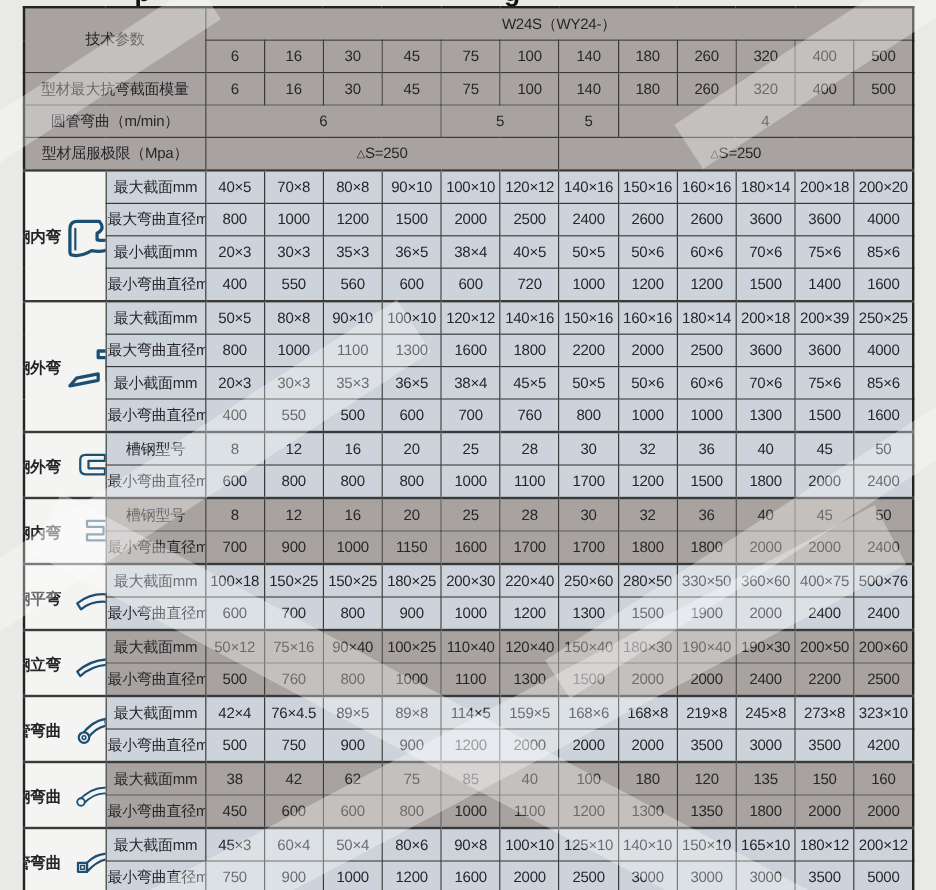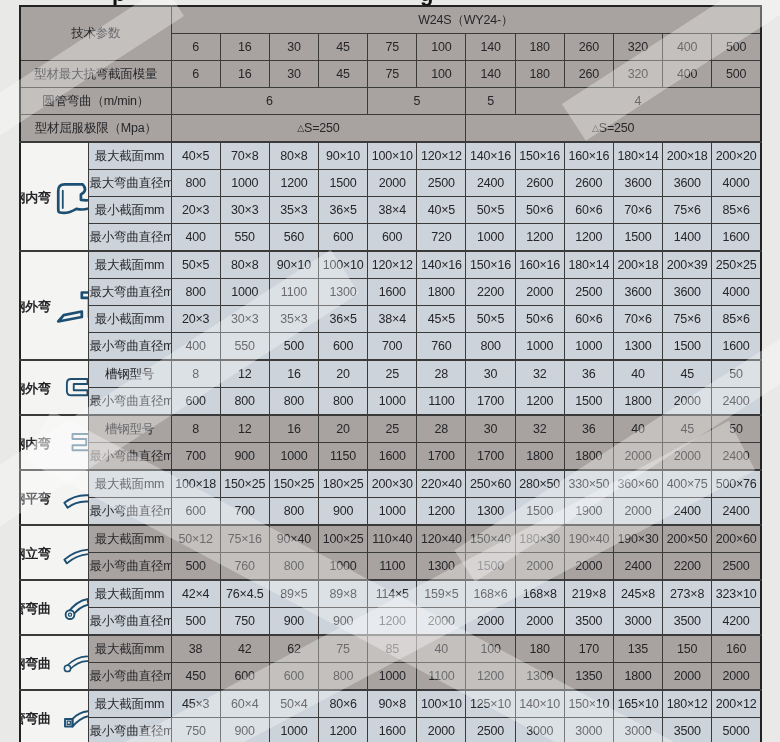--- a/index.html
+++ b/index.html
@@ -470,21 +470,21 @@
         </td>
         <td class="dark rowlabel">最大截面mm</td>
         <td class="dark">38</td>
         <td class="dark">42</td>
         <td class="dark">62</td>
         <td class="dark">75</td>
         <td class="dark">85</td>
         <td class="dark">40</td>
         <td class="dark">100</td>
         <td class="dark">180</td>
-        <td class="dark">170</td>
+        <td class="dark">120</td>
         <td class="dark">135</td>
         <td class="dark">150</td>
         <td class="dark">160</td>
       </tr>
       <tr>
         <td class="dark rowlabel">最小弯曲直径mm</td>
         <td class="dark">450</td>
         <td class="dark">600</td>
         <td class="dark">600</td>
         <td class="dark">800</td>

